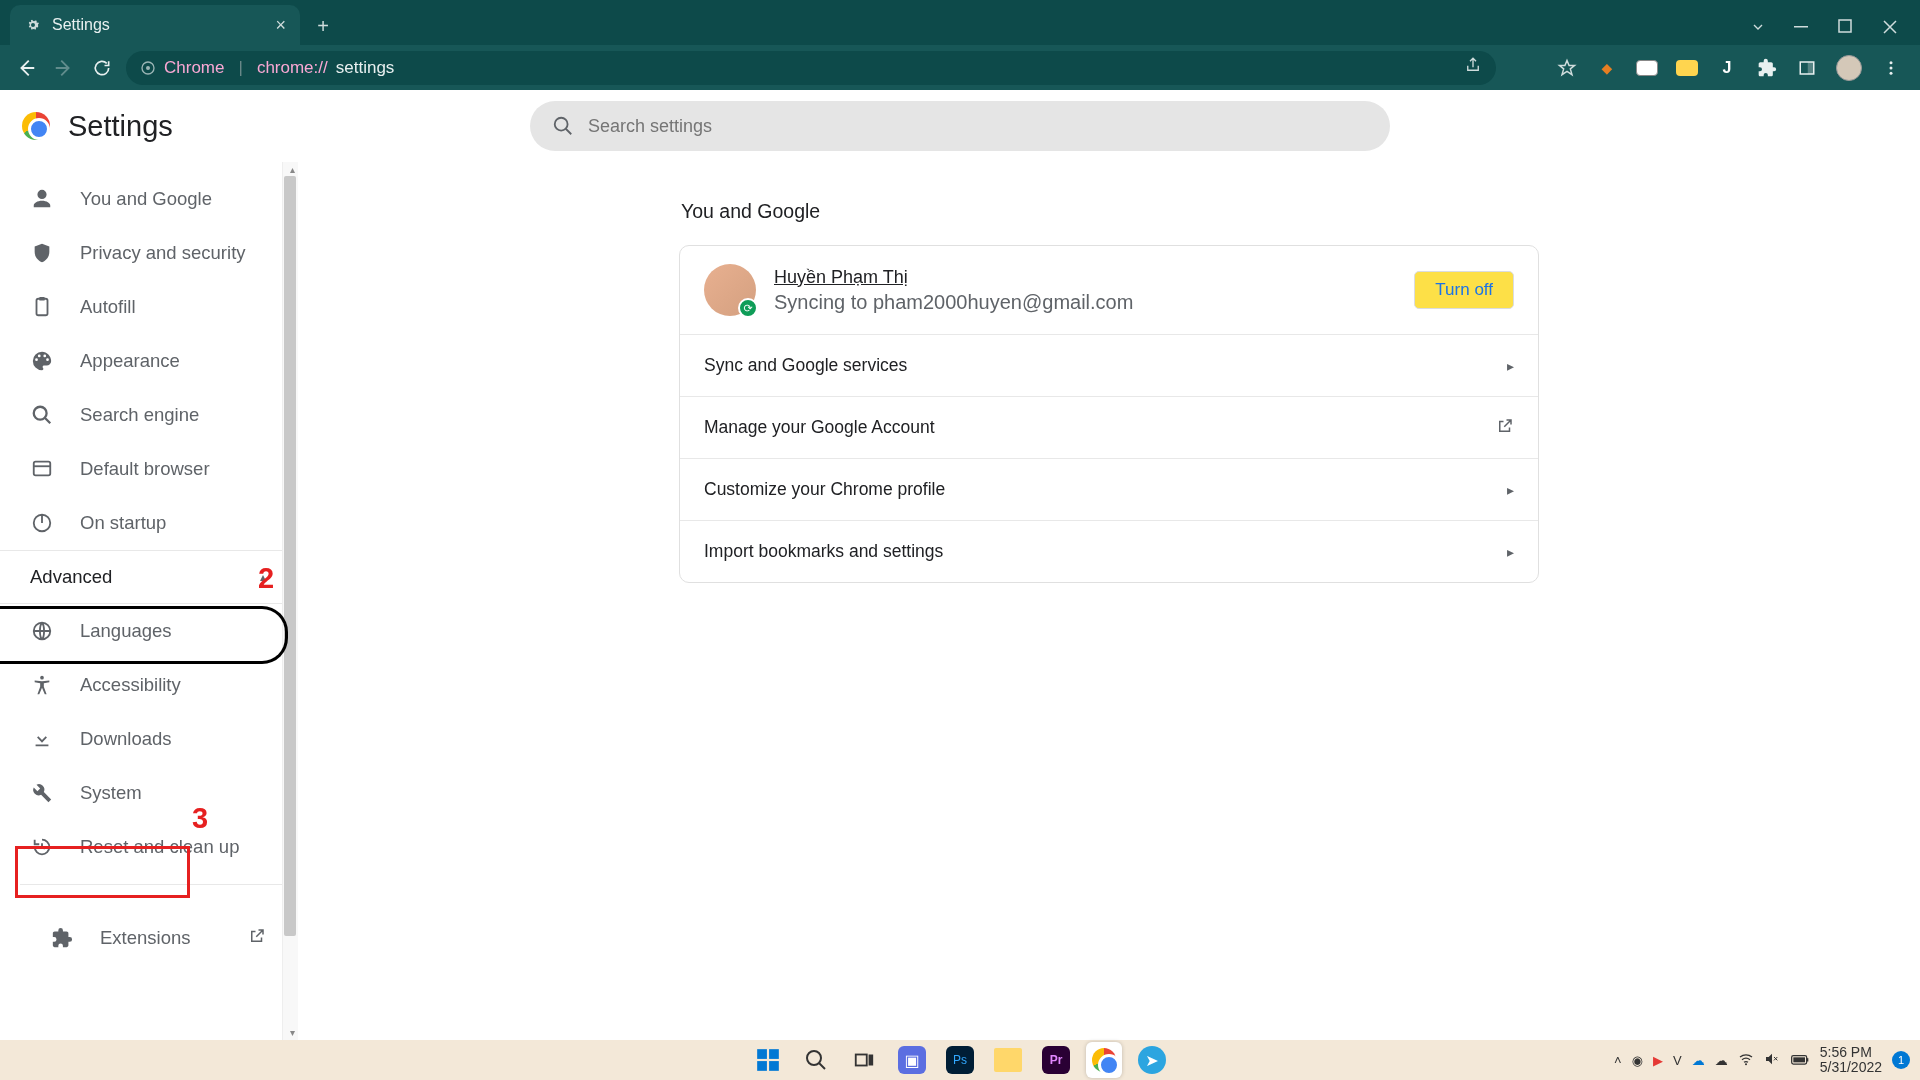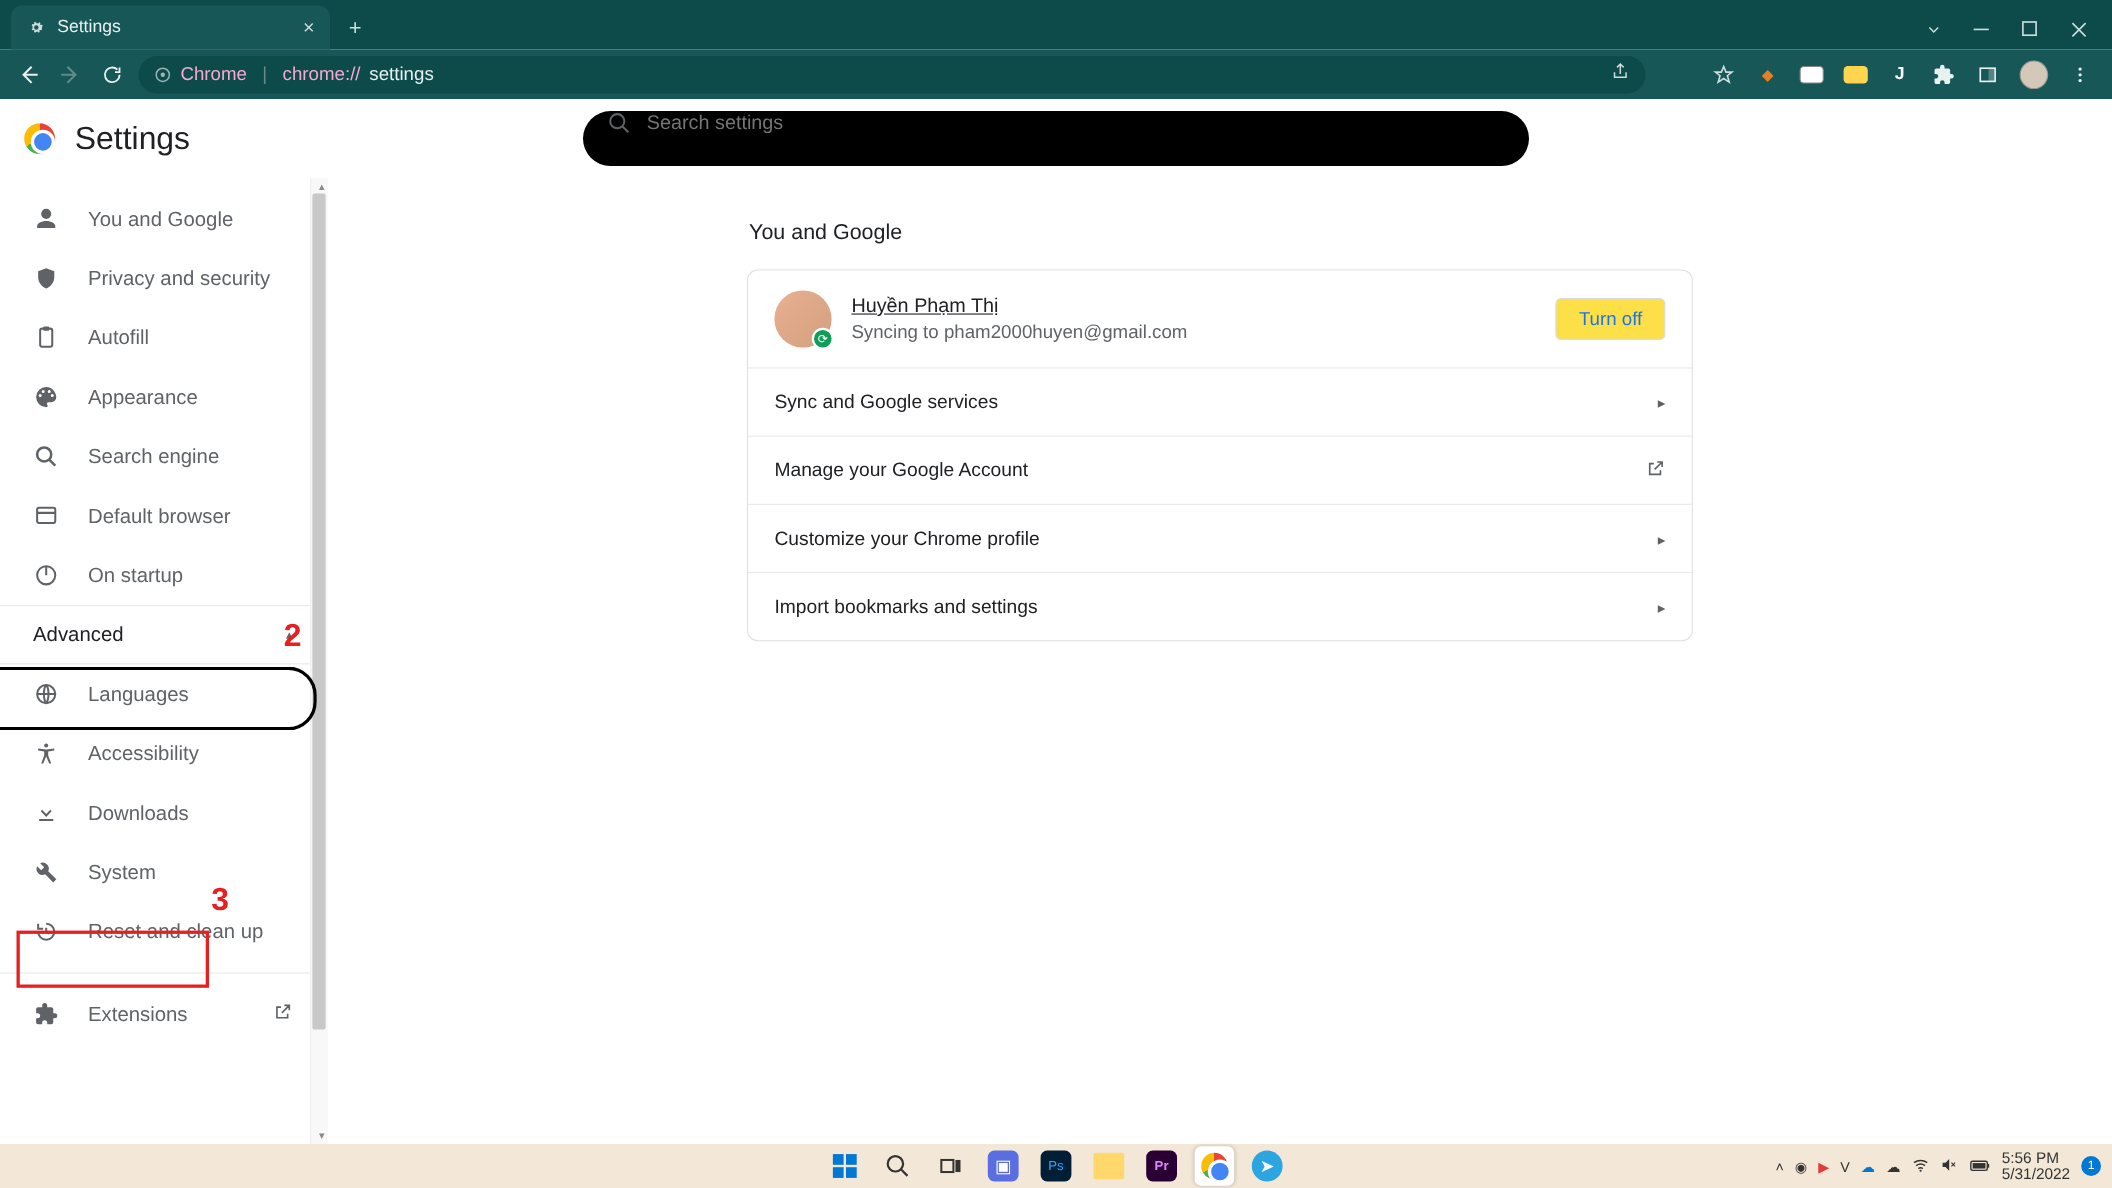--- a/index.html
+++ b/index.html
@@ -29,21 +29,21 @@
 .avatar-small { width: 26px; height: 26px; border-radius: 50%; background: #d4c8b8; border: 1px solid #999; }
 
 
 .page { position: absolute; top: 90px; left: 0; right: 0; bottom: 40px; background: #fff; display: flex; }
 .header-row { position: absolute; top: 0; left: 0; right: 0; height: 72px; display: flex; align-items: center; z-index: 5; background: #fff; }
 .header-left { display: flex; align-items: center; gap: 18px; padding-left: 22px; }
 .chrome-logo { width: 28px; height: 28px; border-radius: 50%; background: conic-gradient(#ea4335 0 120deg, #4caf50 120deg 240deg, #fbbc05 240deg 360deg); position: relative; }
 .chrome-logo::after { content:''; position:absolute; top:6px; left:6px; width:16px; height:16px; background:#4285f4; border:3px solid #fff; border-radius:50%; }
 .header-title { font-size: 29px; color: #202124; font-weight: 400; }
 .search-wrap { position: absolute; left: 50%; transform: translateX(-50%); }
-.search-box { width: 860px; height: 50px; background: #000000; border-radius: 25px; display: flex; align-items: flex-start; padding: 0 22px; gap: 14px; }
+.search-box { width: 860px; height: 50px; background: #e5e5e5; border-radius: 25px; display: flex; align-items: center; padding: 0 22px; gap: 14px; }
 .search-box input { border: none; background: transparent; font-size: 18px; color: #5f6368; outline: none; flex: 1; }
 
 .sidebar-wrap { width: 298px; position: relative; margin-top: 72px; height: calc(100% - 72px); }
 .sidebar { width: 296px; height: 100%; overflow-y: auto; padding-top: 10px; }
 .scrollbar-track { position: absolute; right: 0; top: 0; width: 16px; height: 100%; background: #f8f8f8; border-left: 1px solid #eee; }
 .scrollbar-thumb { position: absolute; right: 2px; top: 14px; width: 12px; height: 760px; background: #c8c8c8; border-radius: 2px; }
 .scrollbar-arrow { position: absolute; right: 3px; font-size: 10px; color: #888; }
 
 .side-item { display: flex; align-items: center; height: 54px; padding-left: 30px; gap: 26px; color: #5f6368; font-size: 18.5px; cursor: pointer; border-radius: 0 27px 27px 0; margin-right: 20px; }
 .side-item .icon { width: 24px; height: 24px; display:flex; align-items:center; justify-content:center; flex-shrink: 0; }
@@ -53,21 +53,21 @@
 
 .main { flex: 1; margin-top: 72px; padding: 20px 0; display: flex; flex-direction: column; align-items: center; }
 .section { width: 860px; }
 .section-title { font-size: 19.5px; color: #202124; margin: 18px 0 22px 2px; }
 .card { border: 1px solid #e0e0e0; border-radius: 10px; background: #fff; }
 .card-sync { display: flex; align-items: center; padding: 18px 24px; gap: 18px; }
 .avatar { width: 52px; height: 52px; border-radius: 50%; background: linear-gradient(135deg,#e8b090,#d4a080); position: relative; flex-shrink: 0; }
 .avatar-badge { position: absolute; bottom: -2px; right: -2px; width: 20px; height: 20px; background: #0f9d58; border: 2px solid #fff; border-radius: 50%; display:flex; align-items:center; justify-content:center; color:#fff; font-size: 11px; }
 .sync-info { flex: 1; }
 .sync-name { font-size: 18px; color: #202124; text-decoration: underline; }
-.sync-email { font-size: 17px; color: #5f6368; margin-top: 3px; }
+.sync-email { font-size: 20px; color: #5f6368; margin-top: 3px; }
 .turnoff-btn { padding: 8px 20px; border: 1px solid #dadce0; background: #fde047; color: #1a73e8; font-size: 17px; border-radius: 5px; cursor: pointer; }
 .card-row { display: flex; align-items: center; padding: 20px 24px; border-top: 1px solid #e8e8e8; font-size: 17.5px; color: #202124; cursor: pointer; }
 .card-row .row-arrow { margin-left: auto; color: #5f6368; font-size: 14px; }
 
 
 .annot-box1 { position: absolute; border: 3px solid #000; border-radius: 0 26px 26px 0; border-left: none; pointer-events: none; z-index: 20; }
 .annot-box2 { position: absolute; border: 3px solid #e62020; pointer-events: none; z-index: 20; }
 .annot-num { position: absolute; font-size: 29px; font-weight: 900; color: #e62020; z-index: 21; font-family: Arial Black, Arial; }
 
 
@@ -308,21 +308,21 @@
         <span>System</span>
       </div>
       <div class="side-item">
         <span class="icon">
             <svg viewBox="0 0 24 24" width="22">
               <path fill="none" stroke="#5f6368" stroke-width="2" d="M4 12a8 8 0 108-8M4 4v5h5M12 8v4l3 2"></path>
             </svg>
           </span>
         <span>Reset and clean up</span>
       </div>
-      <div style="border-top:1px solid #e8e8e8; margin-top:10px; padding-top:10px;">
+      <div style="border-top:1px solid #e8e8e8; margin-top:10px; padding-top:26px;margin-left:20px;">
         <div class="side-item">
           <span class="icon">
               <svg viewBox="0 0 24 24" width="22">
                 <path fill="#5f6368" d="M20.5 11H19V7c0-1.1-.9-2-2-2h-4V3.5a2.5 2.5 0 00-5 0V5H4c-1.1 0-2 .9-2 2v4h1.5a2.5 2.5 0 010 5H2v4c0 1.1.9 2 2 2h4v-1.5a2.5 2.5 0 015 0V22h4c1.1 0 2-.9 2-2v-4h1.5a2.5 2.5 0 000-5z"></path>
               </svg>
             </span>
           <span>Extensions</span>
           <span class="ext-arrow"><svg viewBox="0 0 24 24" width="18">
                 <path fill="none" stroke="#5f6368" stroke-width="2" d="M14 4h6v6M20 4l-9 9M18 14v5H5V6h5"></path>
               </svg></span>

